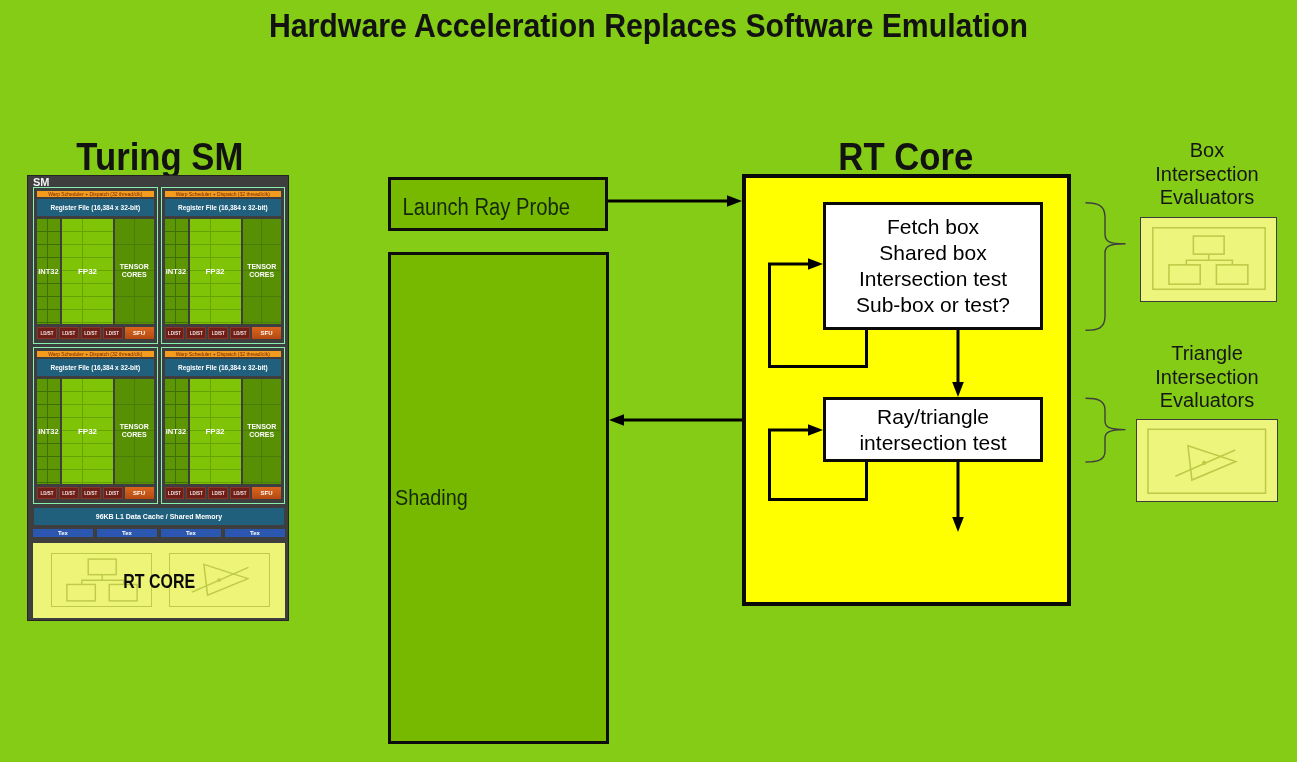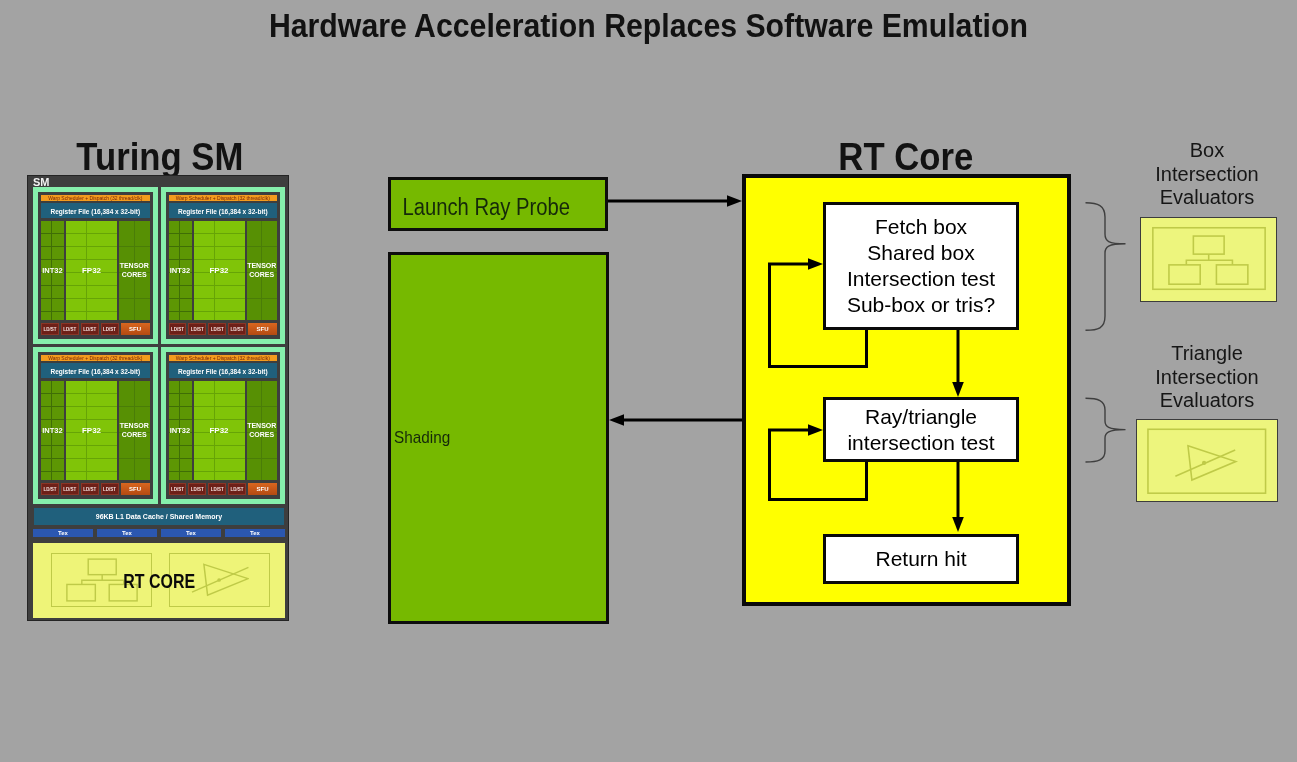--- a/index.html
+++ b/index.html
@@ -21,37 +21,37 @@
     --fp-green:#80c408;
     --fp-line:#66a406;
     --tensor-green:#579004;
     --tensor-line:#4a7d08;
     --ldst-red:#6e2018;
     --sfu-orange:#c85a1b;
   }
   *{margin:0;padding:0;box-sizing:border-box;}
   html,body{background:#ffffff;}
   #canvas{
-    position:relative;width:1297px;height:762px;background:#a3a3a3;overflow:hidden;
+    position:relative;width:1297px;height:762px;background:#84cc16;overflow:hidden;
     font-family:"Liberation Sans",sans-serif;
   }
   .abs{position:absolute;}
   
   #title{left:0;right:0;top:6px;text-align:center;font-size:34px;font-weight:bold;color:var(--heading-ink);letter-spacing:0;}
   #title>span{display:inline-block;transform:scaleX(0.89);transform-origin:center;}
   .col-heading{top:136px;width:260px;text-align:center;font-size:39px;font-weight:bold;color:var(--heading-ink);line-height:42px;}
   .col-heading>span{display:inline-block;transform:scaleX(0.89);transform-origin:center;}
   #h-turing{left:30px;}
   #h-shaders{left:368px;}
   #h-rtcore{left:776px;}
   
   #sm{left:27px;top:175px;width:262px;height:446px;background:var(--sm-bg);border:1px solid #242424;filter:blur(0.35px);padding-left:10px;}
   #sm-label{left:5px;top:0px;color:#f2f2f2;font-weight:bold;font-size:11px;}
   #sm-quads{left:5px;top:11px;width:252px;display:grid;grid-template-columns:1fr 1fr;grid-template-rows:157px 157px;gap:3px;}
-  .quad{border:5px solid #86efac;background:var(--sm-bg);padding:3px 3px 4px 3px;display:flex;flex-direction:column;}
+  .quad{border:1px solid #86efac;background:var(--sm-bg);padding:3px 3px 4px 3px;display:flex;flex-direction:column;}
   .q-warp{height:6px;background:var(--warp-orange);margin-bottom:2px;color:var(--warp-text);font-size:5px;line-height:6px;text-align:center;white-space:nowrap;overflow:hidden;}
   .q-reg{height:17px;background:var(--teal);margin-bottom:3px;color:#fff;font-weight:bold;font-size:6.5px;line-height:17px;text-align:center;white-space:nowrap;overflow:hidden;}
   .q-cols{display:flex;gap:2px;height:106px;margin-bottom:3px;}
   .q-col{display:flex;align-items:center;justify-content:center;color:#fff;font-weight:bold;text-align:center;}
   .c-int{width:23px;font-size:7.5px;
     background-image:
       linear-gradient(to right, transparent 10px, var(--int-line) 10px, var(--int-line) 11px, transparent 11px),
       repeating-linear-gradient(to bottom, transparent 0, transparent 12px, var(--int-line) 12px, var(--int-line) 13px);
     background-color:var(--int-green);}
   .c-fp{width:51px;font-size:8px;
@@ -74,25 +74,25 @@
   .sm-rt-box{position:absolute;top:10px;width:101px;height:54px;border:1.5px solid var(--olive);display:flex;align-items:center;justify-content:center;}
   #sm-rt-left{left:18px;}
   #sm-rt-right{left:136px;}
   #sm-rt-label{left:0;right:0;top:26px;text-align:center;font-weight:bold;font-size:21px;color:#0a0a0a;z-index:2;}
   #sm-rt-label>span{display:inline-block;transform:scaleX(0.76);transform-origin:center;}
   
   .green-box{background:var(--nv-green);border:3px solid var(--ink);display:flex;align-items:center;justify-content:flex-start;color:var(--green-text);}
   #launch-box{left:388px;top:177px;width:220px;height:54px;font-size:23px;}
   #launch-box>span{position:relative;top:3px;}
   #launch-box>span{display:inline-block;transform:scaleX(0.88);}
-  #shading-box{left:388px;top:252px;width:221px;height:372px;font-size:17px;}
+  #shading-box{left:388px;top:252px;width:221px;height:492px;font-size:22px;}
   #shading-box>span{display:inline-block;transform:scaleX(0.9);}
   
   #rt-big{left:742px;top:174px;width:329px;height:432px;background:var(--yellow);border:4px solid #0a0a0a;}
-  .flow-box{position:absolute;left:77px;width:196px;background:#ffffff;border:3px solid #0a0a0a;display:flex;flex-direction:column;align-items:center;justify-content:center;color:#000;font-size:21px;line-height:26px;text-align:center;}
+  .flow-box{position:absolute;left:77px;width:220px;background:#ffffff;border:3px solid #0a0a0a;display:flex;flex-direction:column;align-items:center;justify-content:center;color:#000;font-size:21px;line-height:26px;text-align:center;}
   #fetch-box{top:24px;height:128px;}
   #ray-box{top:219px;height:65px;}
   #return-box{top:356px;height:50px;}
   
   .eval-label{width:200px;text-align:center;font-size:20px;line-height:23.5px;color:#161616;}
   #box-eval-label{left:1107px;top:139px;}
   #tri-eval-label{left:1107px;top:342px;}
   .eval-icon{background:var(--pale);border:1.6px solid #3c3c3c;}
   #box-eval-icon{left:1140px;top:217px;width:137px;height:85px;}
   #tri-eval-icon{left:1136px;top:419px;width:142px;height:83px;}
@@ -225,28 +225,25 @@
     </div>
   <div id="shading-box" class="abs green-box">
       <span>Shading</span>
     </div>
 
   <div id="rt-big" class="abs">
     <div id="fetch-box" class="flow-box">
       <div>Fetch box</div>
       <div>Shared box</div>
       <div>Intersection test</div>
-      <div>Sub-box or tris?</div>
+      <div>Sub-box or test?</div>
     </div>
     <div id="ray-box" class="flow-box">
       <div>Ray/triangle</div>
       <div>intersection test</div>
-    </div>
-    <div id="return-box" class="flow-box">
-      <div>Return hit</div>
     </div>
   </div>
 
   <svg id="wires" class="abs">
     <g>
       <path class="wire" d="M608 201 H730"></path>
       <polygon class="head" points="742,201 727,195.2 727,206.8"></polygon>
     </g>
     <g>
       <path class="wire" d="M742 420 H621"></path>

